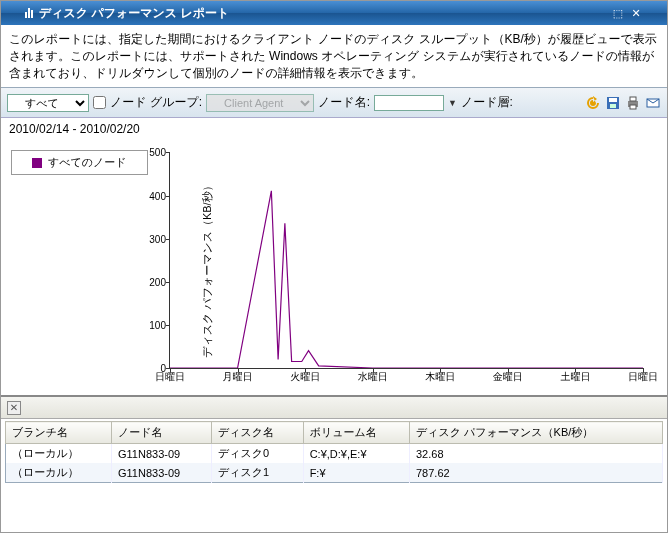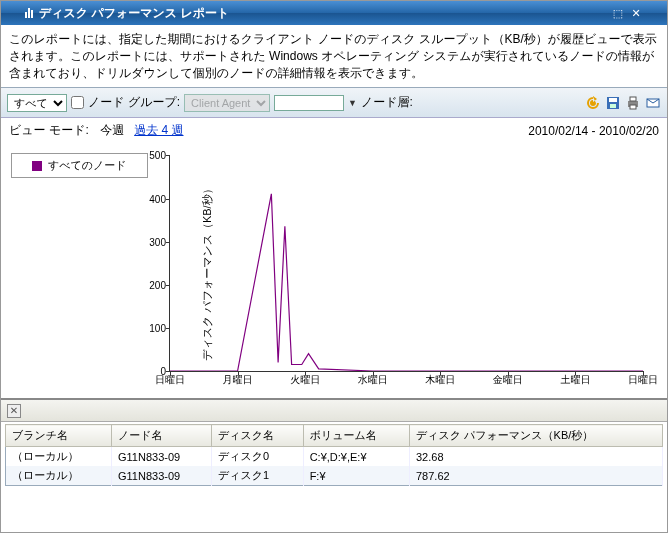--- a/index.html
+++ b/index.html
@@ -6,21 +6,21 @@
 body { font-family: "MS PGothic", "Meiryo", sans-serif; font-size: 12px; background: #fff; width: 668px; height: 533px; overflow: hidden; border: 1px solid #999; }
 .titlebar { background: linear-gradient(to bottom, #4a8fd4 0%, #2466a8 50%, #1a5490 50%, #2d74bb 100%); color: #fff; padding: 4px 24px; display: flex; justify-content: space-between; align-items: center; height: 24px; }
 .titlebar .title { font-weight: bold; display: flex; align-items: center; gap: 6px; }
 .titlebar .title .bars { display: inline-flex; gap: 1px; align-items: flex-end; }
 .titlebar .title .bars span { width: 2px; background: #fff; display: inline-block; }
 .titlebar-icons { display: flex; gap: 4px; }
 .titlebar-icons .tbicon { color: #fff; cursor: pointer; font-size: 11px; width: 14px; text-align: center; }
 .description { padding: 6px 8px; font-size: 12px; line-height: 1.4; border-bottom: 1px solid #9ab; }
 .toolbar { background: linear-gradient(to bottom, #f0f4f8, #d8e4ee); padding: 4px 6px; display: flex; align-items: center; gap: 4px; border-bottom: 1px solid #aac; height: 30px; }
 .toolbar label { font-size: 12px; }
-.toolbar select, .toolbar input[type=text] { font-size: 11px; border: 1px solid #7a9; padding: 1px 2px; background: #fff; }
+.toolbar select, .toolbar input[type=text] { font-size: 11px; border: 1px solid #7a9; padding: 1px 13px; background: #fff; }
 .toolbar select { height: 18px; }
 .toolbar select.disabled { background: #e0e0e0; color: #888; }
 .toolbar input[type=text] { width: 70px; height: 16px; }
 .toolbar .drop { font-size: 9px; color: #333; }
 .toolbar .spacer { flex: 1; }
 .toolbar .toolicon { width: 16px; height: 16px; cursor: pointer; display: inline-flex; align-items: center; justify-content: center; }
 .viewbar { padding: 4px 8px; display: flex; justify-content: space-between; align-items: center; }
 .viewbar a { color: #0033cc; text-decoration: underline; cursor: pointer; }
 .viewbar .label { margin-right: 8px; }
 .chart-area { position: relative; padding: 4px 10px 4px 4px; height: 255px; }
@@ -62,20 +62,21 @@
   </div>
 </div>
 
 <div class="description">このレポートには、指定した期間におけるクライアント ノードのディスク スループット（KB/秒）が履歴ビューで表示されます。このレポートには、サポートされた Windows オペレーティング システムが実行されているノードの情報が含まれており、ドリルダウンして個別のノードの詳細情報を表示できます。</div>
 
 <div class="toolbar">
   <select><option>すべて</option></select>
   <input type="checkbox" style="">
   <label>ノード グループ:</label>
   <select class="disabled" disabled=""><option>Client Agent</option></select>
+  <label>ノード名:</label>
   <input type="text" value="" style="">
   <span class="drop">▼</span>
   <label>ノード層:</label>
   <span class="spacer"></span>
   <span class="toolicon action-icons">
       <svg viewBox="0 0 16 16">
         <path d="M8 2a6 6 0 1 0 6 6h-2a4 4 0 1 1-4-4V1l4 3-4 3V5a3 3 0 1 0 3 3" fill="#e6a100"></path>
       </svg>
     </span>
   <span class="toolicon action-icons">
@@ -94,26 +95,20 @@
     </span>
   <span class="toolicon action-icons">
       <svg viewBox="0 0 16 16">
         <rect x="2" y="4" width="12" height="8" fill="#fff" stroke="#2a5fa0"></rect>
         <path d="M2 4l6 4 6-4" fill="none" stroke="#2a5fa0"></path>
       </svg>
     </span>
 </div>
 
 <div class="viewbar">
-  <div>
-    <span class="label">ビュー モード:</span>
-    <span>今週</span>
-    &nbsp;
-    <a>過去 4 週</a>
-  </div>
   <div>2010/02/14 - 2010/02/20</div>
 </div>
 
 <div class="chart-area">
   <div class="legend">
     <span class="swatch"></span>
     <span>すべてのノード</span>
   </div>
   <div class="chart">
     <div class="ylabel">ディスク パフォーマンス（KB/秒）</div>

